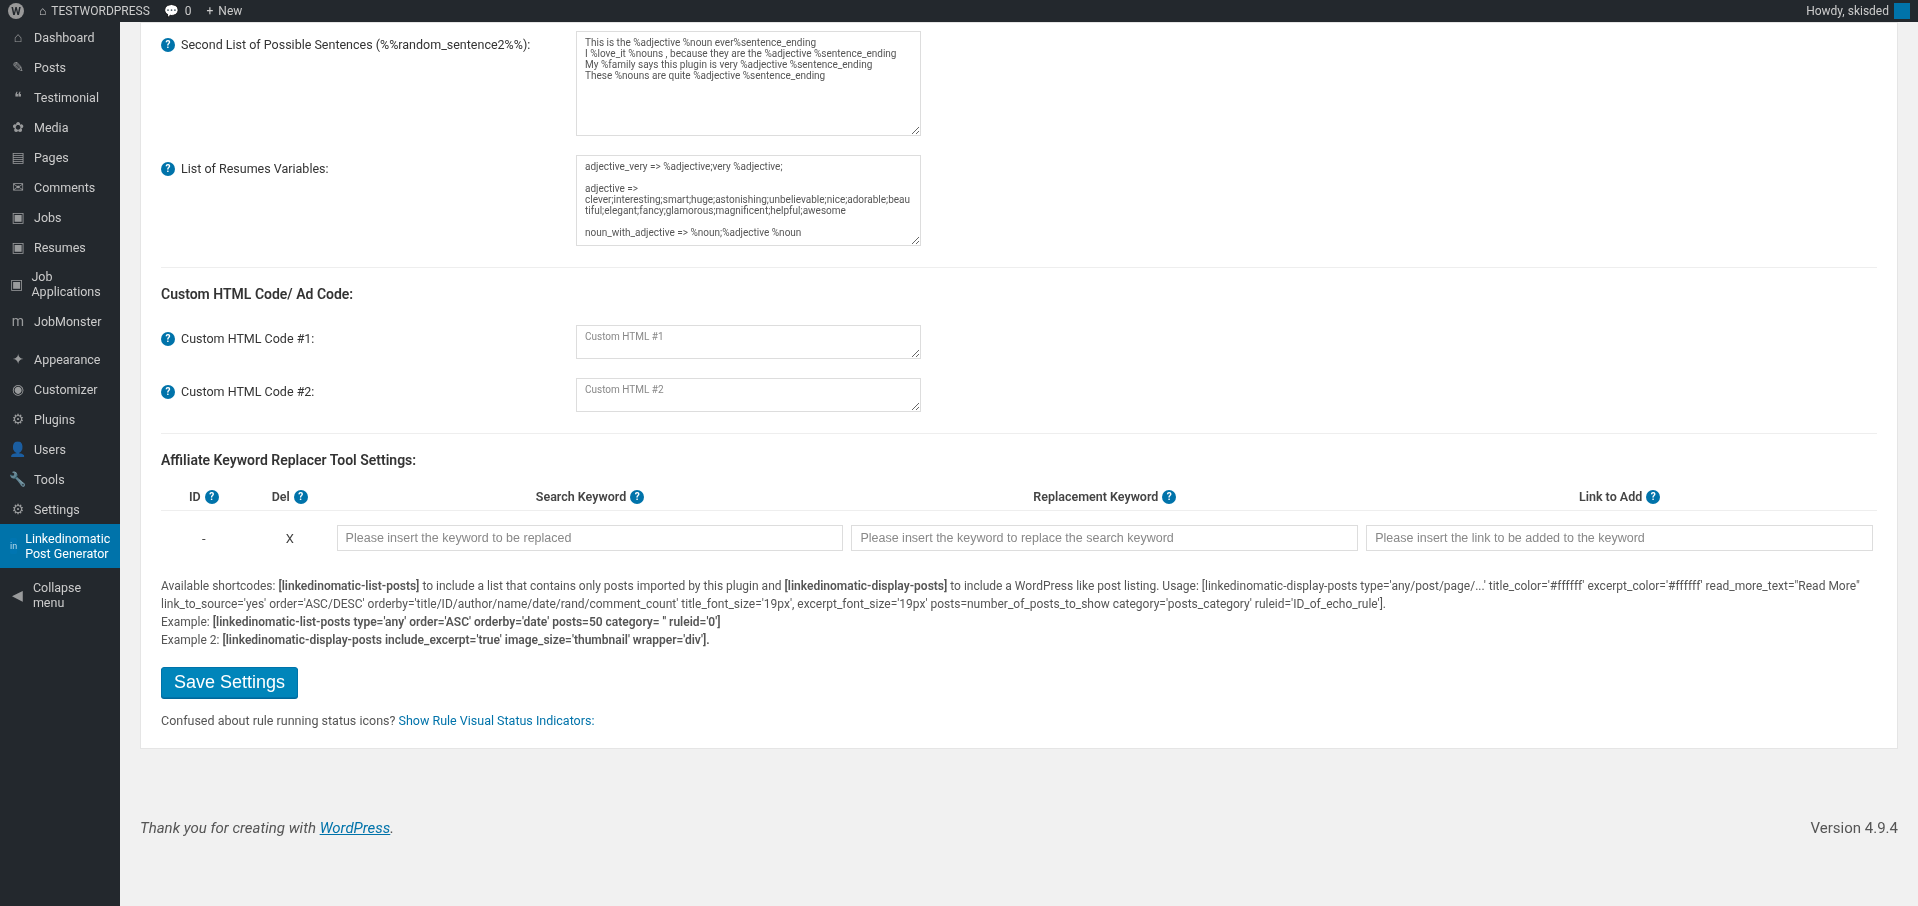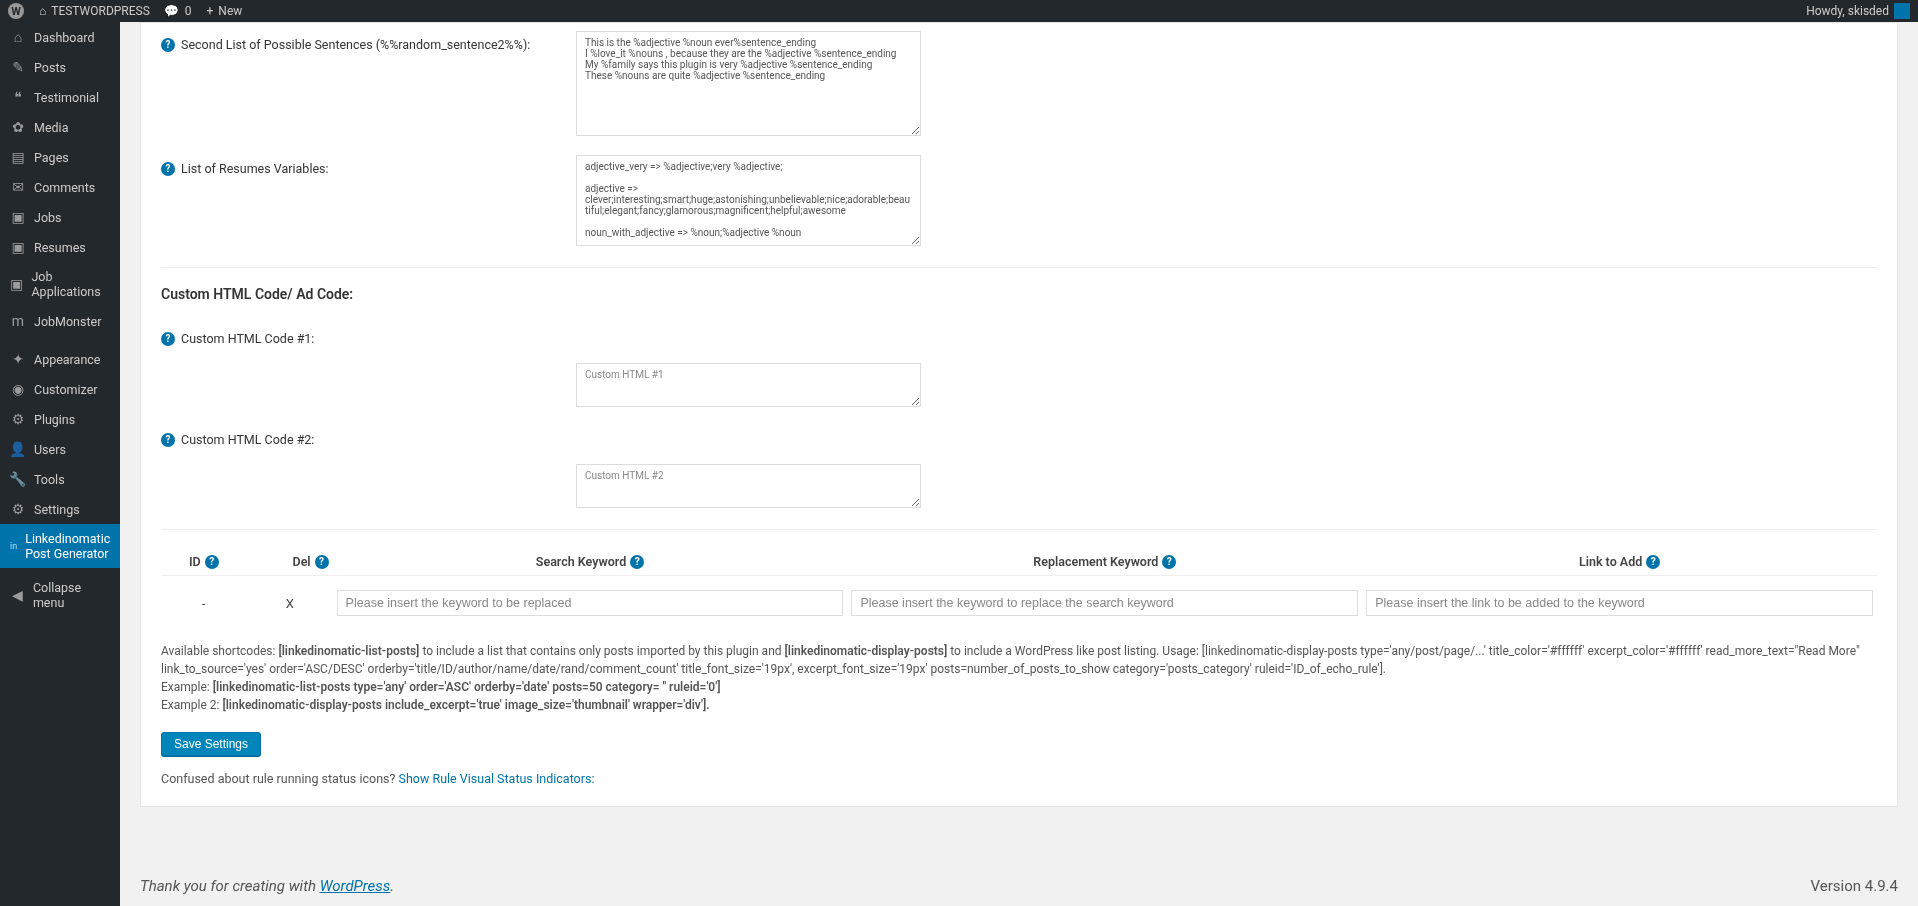--- a/index.html
+++ b/index.html
@@ -27,38 +27,38 @@
 
 
 #wpbody { margin-left: 120px; margin-top: 22px; padding: 0 20px 40px 20px; }
 .wrap-panel { background: #fff; border: 1px solid #e5e5e5; padding: 0 20px 20px 20px; margin-bottom: 20px; }
 .form-row { display: flex; align-items: flex-start; padding: 8px 0; }
 .form-label { width: 415px; display: flex; align-items: center; gap: 6px; font-size: 12.5px; color: #333; padding-top: 6px; }
 .help-icon { width: 14px; height: 14px; border-radius: 50%; background: #0073aa; color: #fff; display: inline-flex; align-items: center; justify-content: center; font-size: 10px; font-weight: bold; flex-shrink: 0; }
 .form-field textarea { width: 345px; border: 1px solid #ddd; padding: 5px 8px; font-size: 10px; font-family: inherit; resize: both; color: #555; }
 .form-field textarea.ta1 { height: 105px; }
 .form-field textarea.ta2 { height: 91px; overflow-y: scroll; }
-.form-field textarea.ta-small { height: 44px; margin-top: 38px; }
+.form-field textarea.ta-small { height: 34px; }
 .form-field textarea::placeholder { color: #888; }
 hr.sep { border: none; border-top: 1px solid #eee; margin: 10px 0 18px 0; }
 
 h3.section-title { font-size: 14px; font-weight: 600; color: #333; margin: 10px 0 15px 0; }
 
 
 .aff-table { width: 100%; border-collapse: collapse; }
 .aff-table th { text-align: center; font-size: 12.5px; font-weight: 600; padding: 6px 4px; border-bottom: 1px solid #eee; }
 .aff-table th .thwrap { display: inline-flex; align-items: center; gap: 4px; justify-content: center; }
 .aff-table td { padding: 14px 4px; text-align: center; vertical-align: middle; border-top: 1px solid #eee; }
 .aff-table input[type=text] { width: 100%; border: 1px solid #ddd; padding: 5px 8px; font-size: 12.5px; }
 .aff-table input::placeholder { color: #888; }
 
 .shortcode-help { font-size: 12px; color: #555; line-height: 1.5; margin-top: 12px; }
 .shortcode-help b { font-weight: 600; }
 
-.button-primary { background: #0085ba; border: 1px solid #0073aa; color: #fff; padding: 4px 12px; font-size: 12px; border-radius: 3px; cursor: pointer; margin-top: 18px; box-shadow: 0 1px 0 #006799; }
+.button-primary { background: #0085ba; border: 1px solid #0073aa; color: #fff; padding: 4px 12px; font-size: 18px; border-radius: 3px; cursor: pointer; margin-top: 18px; box-shadow: 0 1px 0 #006799; }
 
 .confused-line { font-size: 12.5px; color: #555; margin-top: 15px; }
 .confused-line a { color: #0073aa; }
 
 #wpfooter { margin-left: 120px; padding: 10px 20px; display: flex; justify-content: space-between; font-size: 15px; color: #555; font-style: italic; }
 #wpfooter .right { font-style: normal; }
 #wpfooter a { color: #0073aa; text-decoration: underline; }
 
 
 .dashicon { font-style: normal; }
@@ -219,29 +219,30 @@
         <span class="help-icon">?</span>
         <span>Custom HTML Code #2:</span>
       </div>
       <div class="form-field">
         <textarea class="ta-small" placeholder="Custom HTML #2" style=""></textarea>
       </div>
     </div>
 
     <hr class="sep">
 
+    <h3 class="section-title">Affiliate Keyword Replacer Tool Settings:</h3>
 
     <table class="aff-table">
       <thead>
         <tr>
           <th style="width:70px;"><span class="thwrap">
                 <span>ID</span>
                 <span class="help-icon">?</span>
               </span></th>
-          <th style="width:70px;text-align:right;"><span class="thwrap">
+          <th style="width:70px;"><span class="thwrap">
                 <span>Del</span>
                 <span class="help-icon">?</span>
               </span></th>
           <th style="width:30%;"><span class="thwrap">
                 <span>Search Keyword</span>
                 <span class="help-icon">?</span>
               </span></th>
           <th style="width:30%;"><span class="thwrap">
                 <span>Replacement Keyword</span>
                 <span class="help-icon">?</span>

